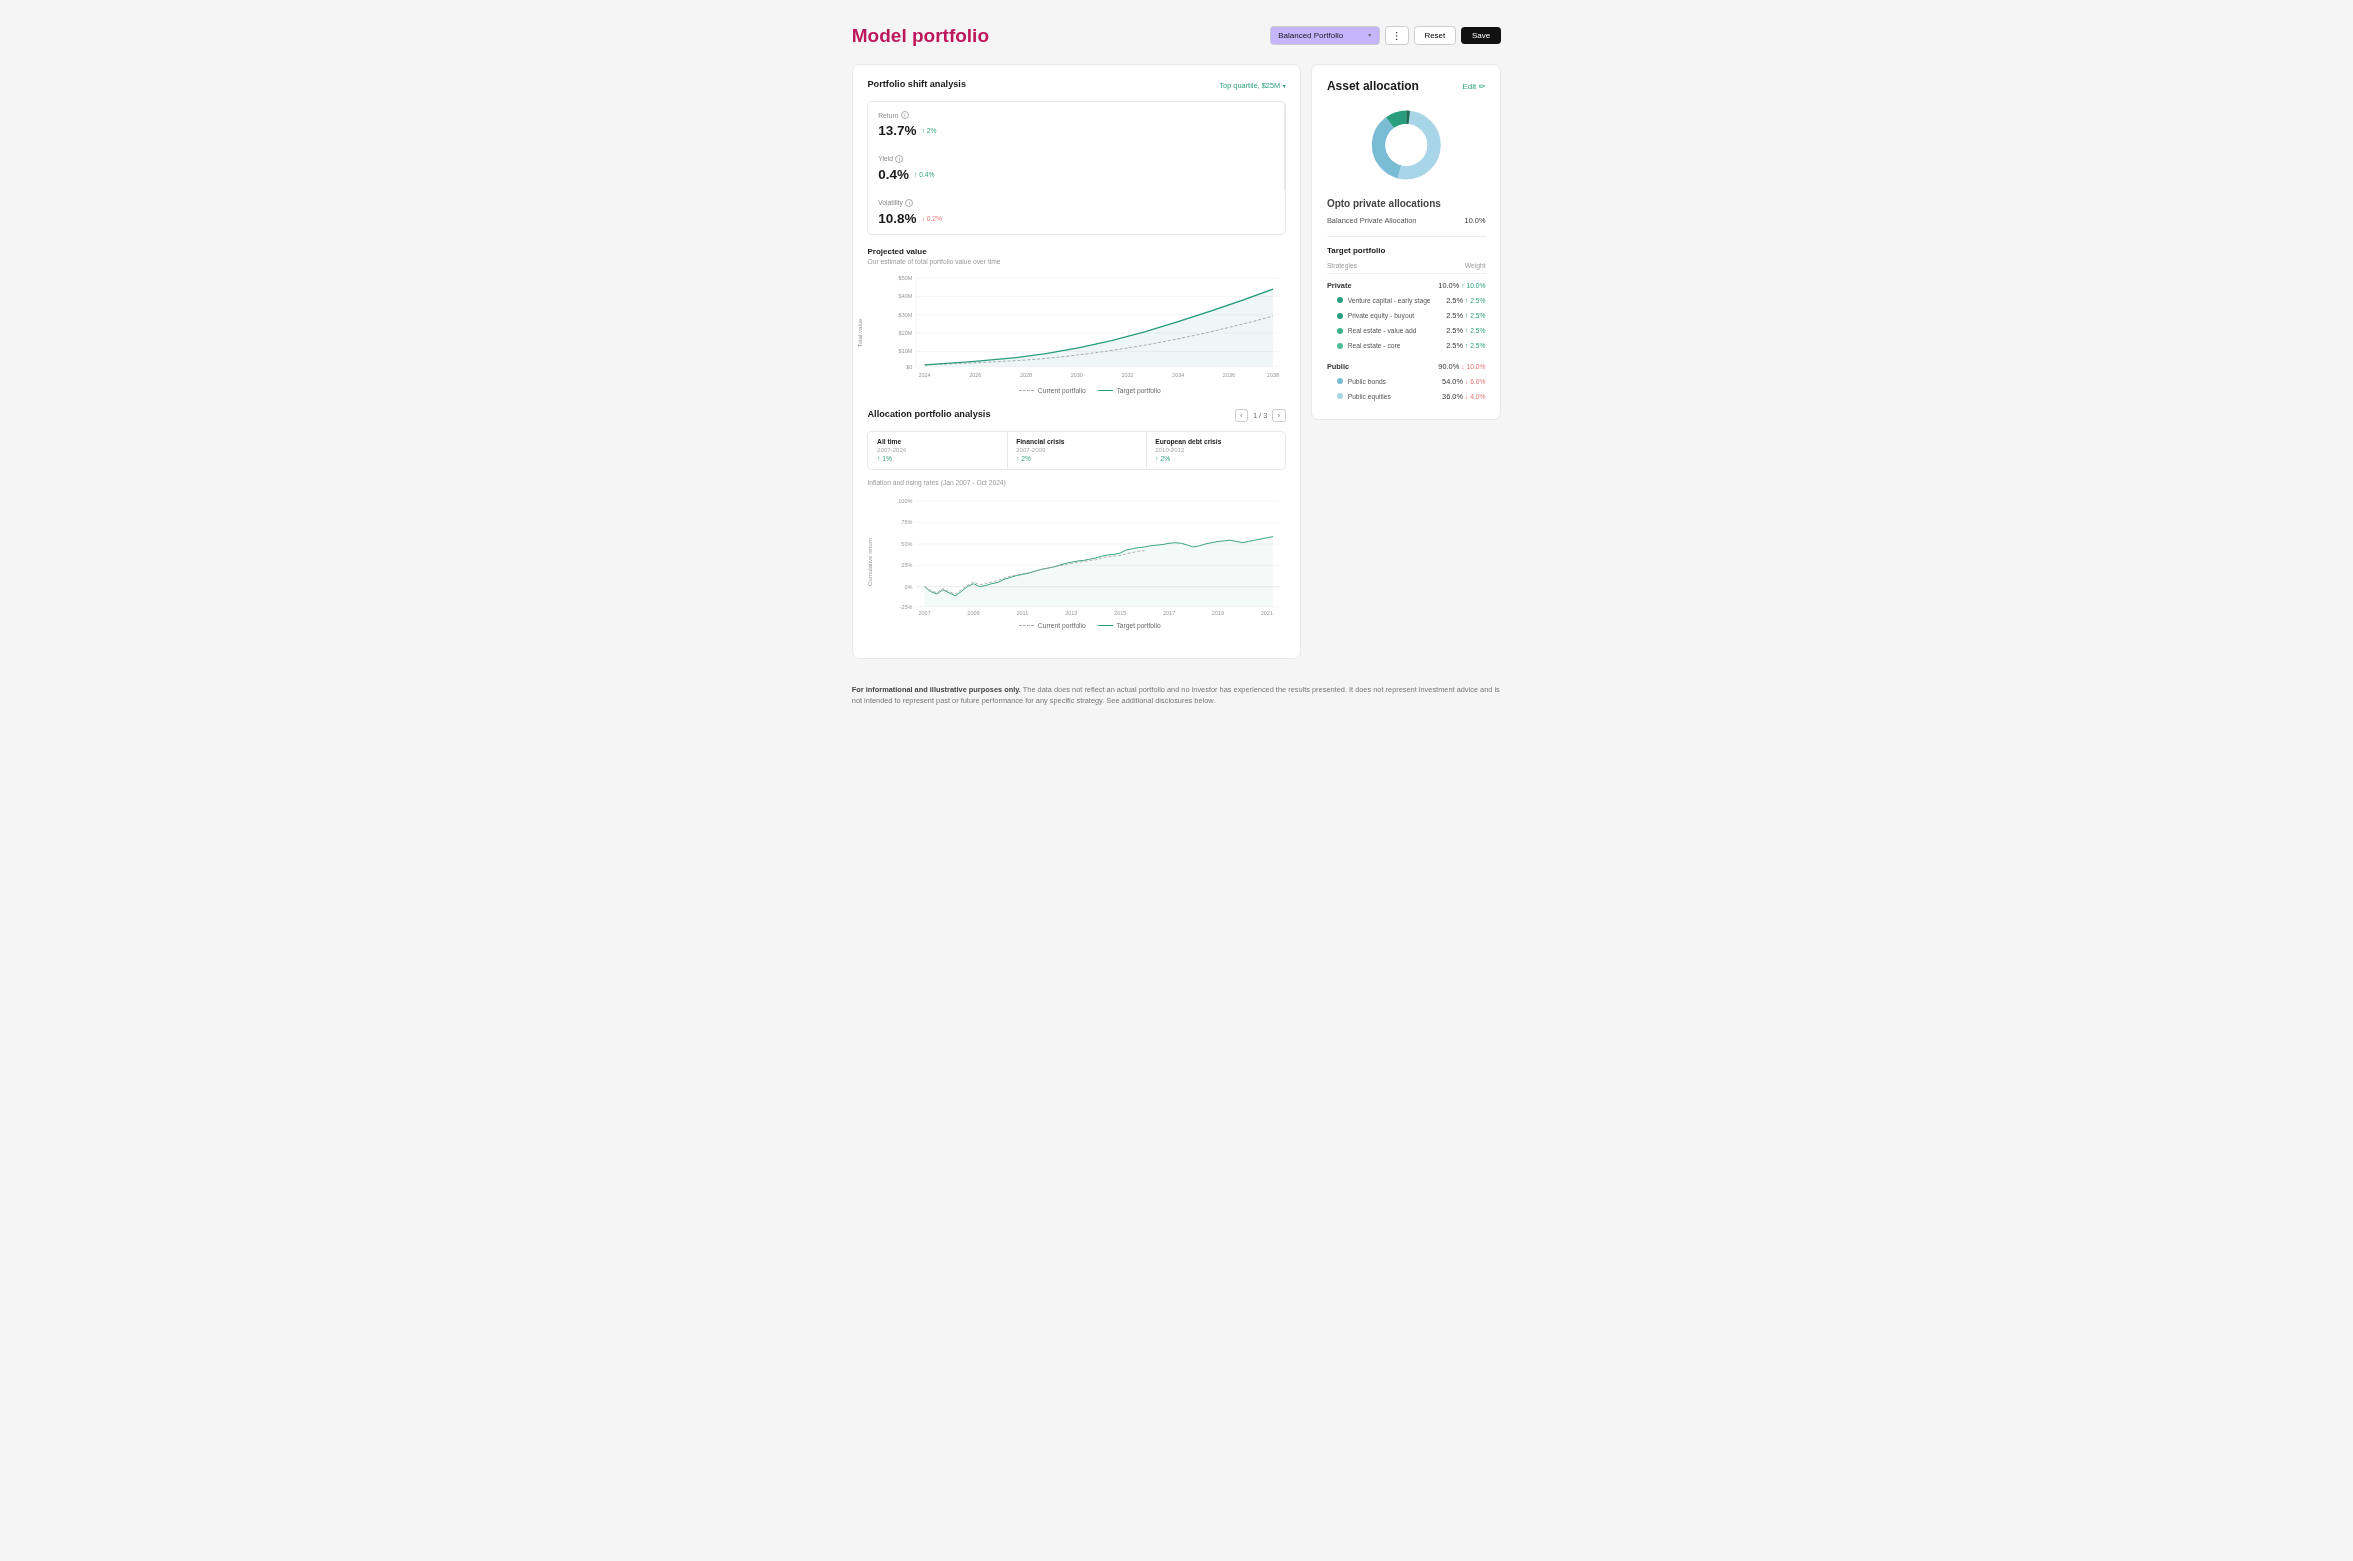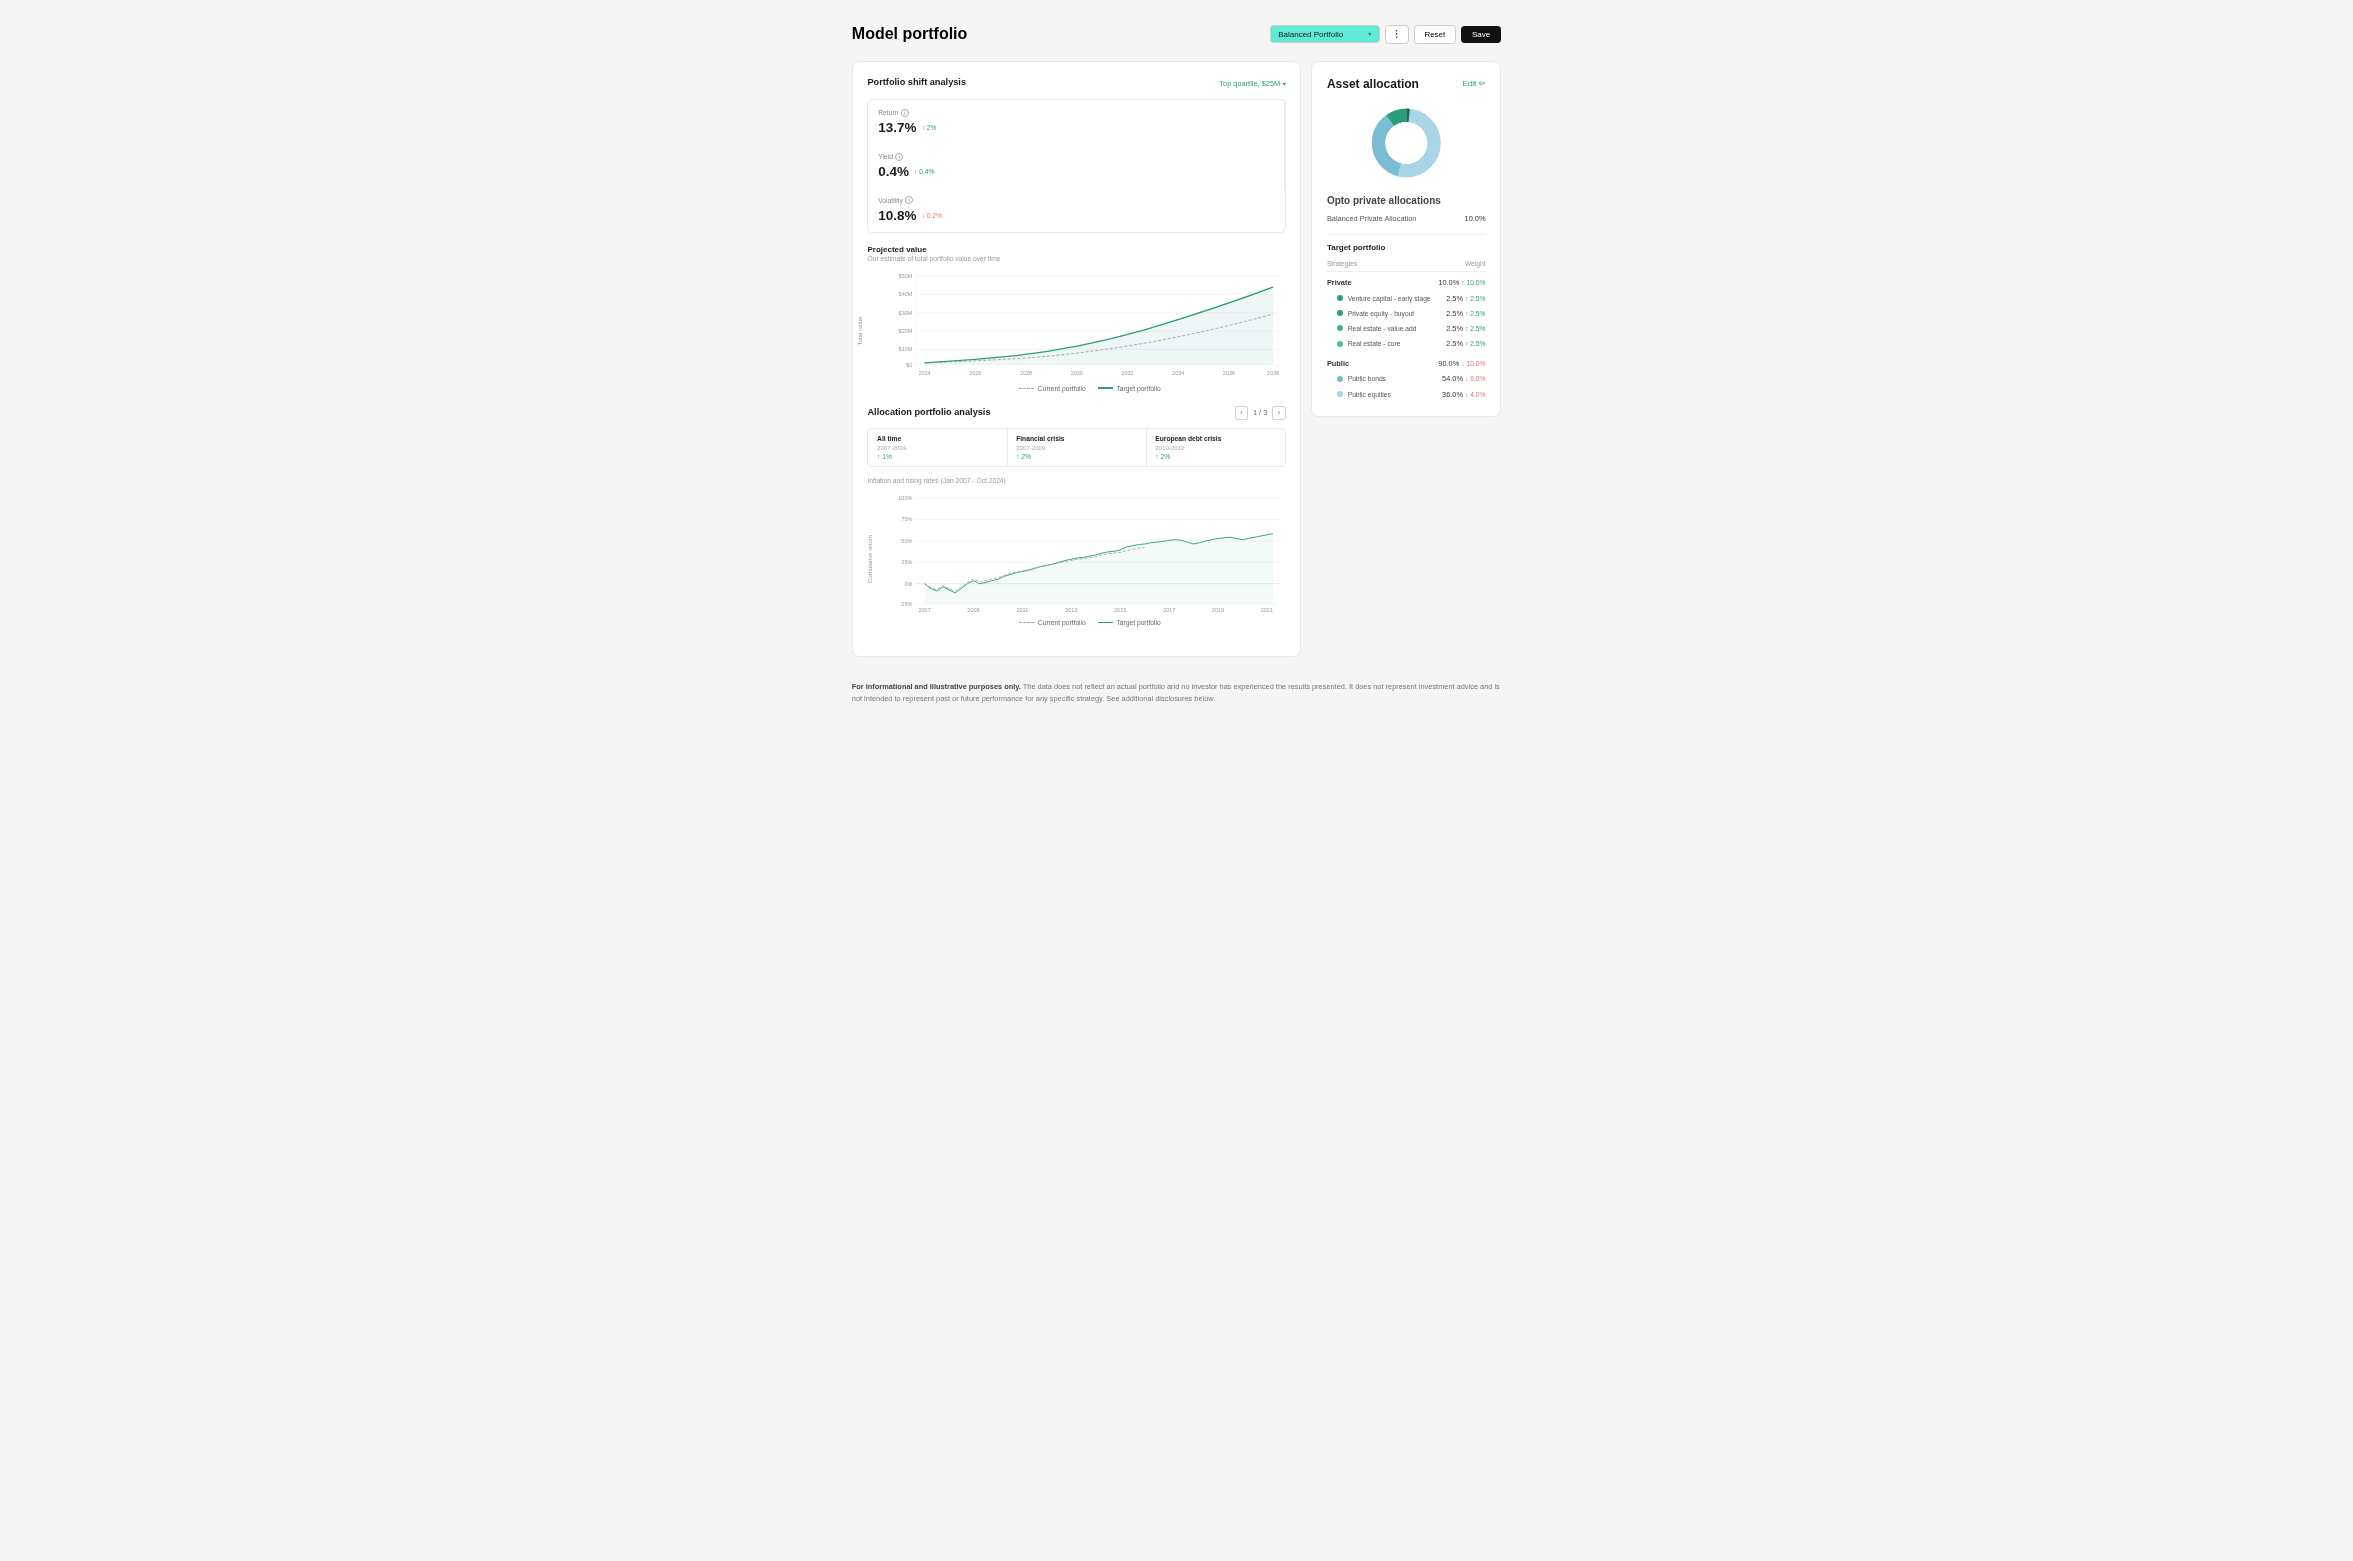--- a/index.html
+++ b/index.html
@@ -16,36 +16,36 @@
       padding: 24.5px 12.3px 37px;
     }
     
     .page-header {
       display: flex;
       align-items: center;
       justify-content: space-between;
       margin-bottom: 17px;
     }
     .page-title {
-      font-size: 16px;
+      font-size: 19px;
       font-weight: 600;
-      color: #000000;
+      color: #be185d;
     }
     .header-controls {
       display: flex;
       align-items: center;
       gap: 4.9px;
     }
     .portfolio-select {
       display: flex;
       align-items: flex-start;
       border: 0.6px solid #ccc;
       border-radius: 3.7px;
       padding: 3.7px 7.4px;
-      background: #5eead4;
+      background: #c4b5fd;
       font-size: 8px;
       cursor: pointer;
       gap: 16px;
       min-width: 110px;
       justify-content: space-between;
     }
     .portfolio-select .chevron { color: #666; font-size: 6.1px; }
     .dots-btn {
       border: 0.6px solid #ccc;
       background: #fff;

